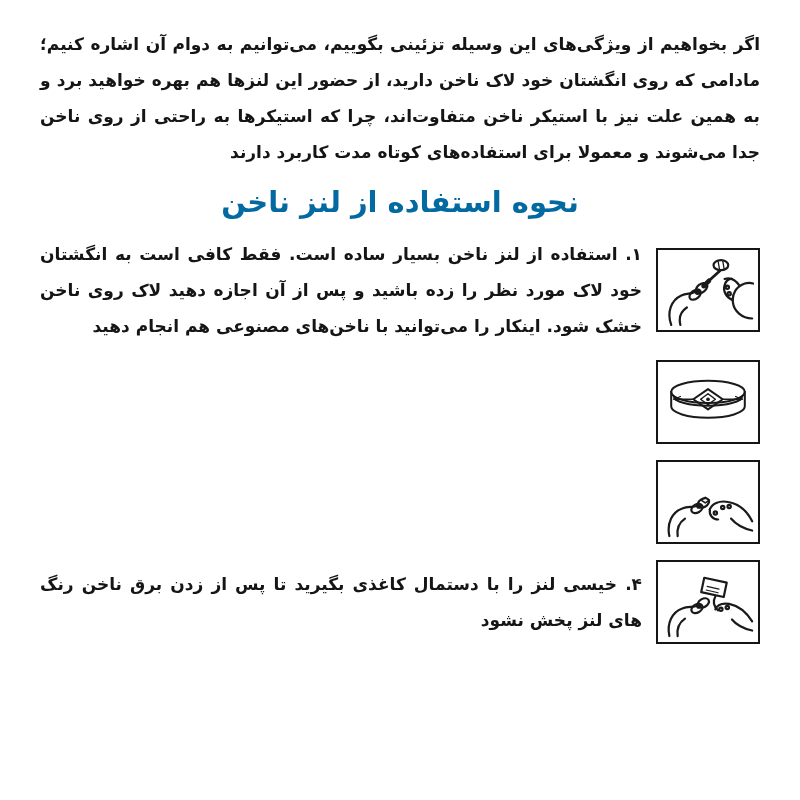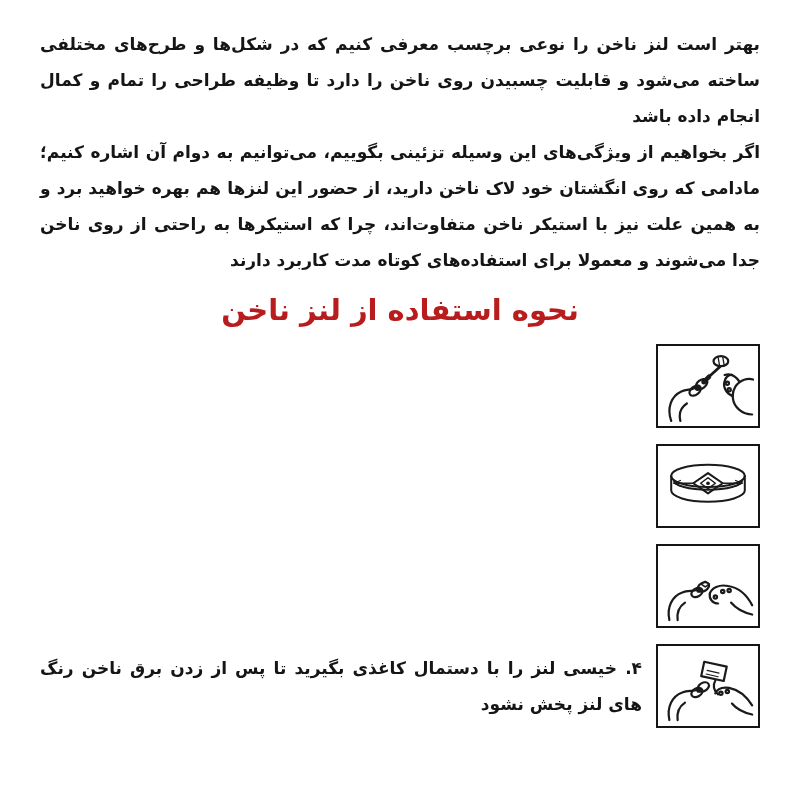--- a/index.html
+++ b/index.html
@@ -27,21 +27,21 @@
     margin: 0;
     font-size: 17px;
     line-height: 36px;
     text-align: justify;
   }
   .heading {
     margin: 12px 0 14px 0;
     font-size: 29px;
     line-height: 40px;
     text-align: center;
-    color: #b91c1c;
+    color: #0369a1;
     font-weight: 700;
   }
   .steps {
     margin-top: 2px;
   }
   .step-row {
     display: flex;
     align-items: center;
     margin-bottom: 16px;
   }
@@ -64,21 +64,20 @@
   svg.illustration {
     display: block;
   }
 </style>
 </head>
 <body>
 
 <div class="page" dir="rtl">
 
   <div class="intro">
-    <p class="body-text">بهتر است لنز ناخن را نوعی برچسب معرفی کنیم که در شکل‌ها و طرح‌های مختلفی ساخته می‌شود و قابلیت چسبیدن روی ناخن را دارد تا وظیفه طراحی را تمام و کمال انجام داده باشد</p>
     <p class="body-text">اگر بخواهیم از ویژگی‌های این وسیله تزئینی بگوییم، می‌توانیم به دوام آن اشاره کنیم؛ مادامی که روی انگشتان خود لاک ناخن دارید، از حضور این لنزها هم بهره خواهید برد و به همین علت نیز با استیکر ناخن متفاوت‌اند، چرا که استیکرها به راحتی از روی ناخن جدا می‌شوند و معمولا برای استفاده‌های کوتاه مدت کاربرد دارند</p>
   </div>
 
   <h1 class="heading">نحوه استفاده از لنز ناخن</h1>
 
   <div class="steps">
 
     <div class="step-row">
       <div class="figure-box">
         <span>
@@ -98,20 +97,21 @@
             <path d="M61,7.5 L62.5,16.5 M66,7 L67.5,16" stroke-width="1.4"></path>
 
             <path d="M98,70 C87,70 78,62 77,52 C76,43 81,35 90,32 C93,31 96,31 99,32"></path>
             <path d="M77,50 C70,47 66,41 68,34 C69,30 72,27 76,27"></path>
             <path d="M84,34 C80,28 74,25 68,27"></path>
             <circle cx="73" cy="43" r="1.8"></circle>
             <circle cx="71" cy="36" r="1.8"></circle>
           </svg>
         </span>
       </div>
+      <p class="body-text step-text">۱. استفاده از لنز ناخن بسیار ساده است. فقط کافی است به انگشتان خود لاک مورد نظر را زده باشید و پس از آن اجازه دهید لاک روی ناخن خشک شود. اینکار را می‌توانید با ناخن‌های مصنوعی هم انجام دهید</p>
     </div>
 
     <div class="step-row">
       <div class="figure-box">
         <span>
           <svg class="illustration" width="92" height="72" viewBox="0 0 100 78" fill="none" stroke="#1a1a1a" stroke-width="2.2" stroke-linecap="round" stroke-linejoin="round">
 
             <ellipse cx="50" cy="28" rx="40" ry="12"></ellipse>
 
             <path d="M10,28 L10,44 A40,12 0 0 0 90,44 L90,28"></path>

